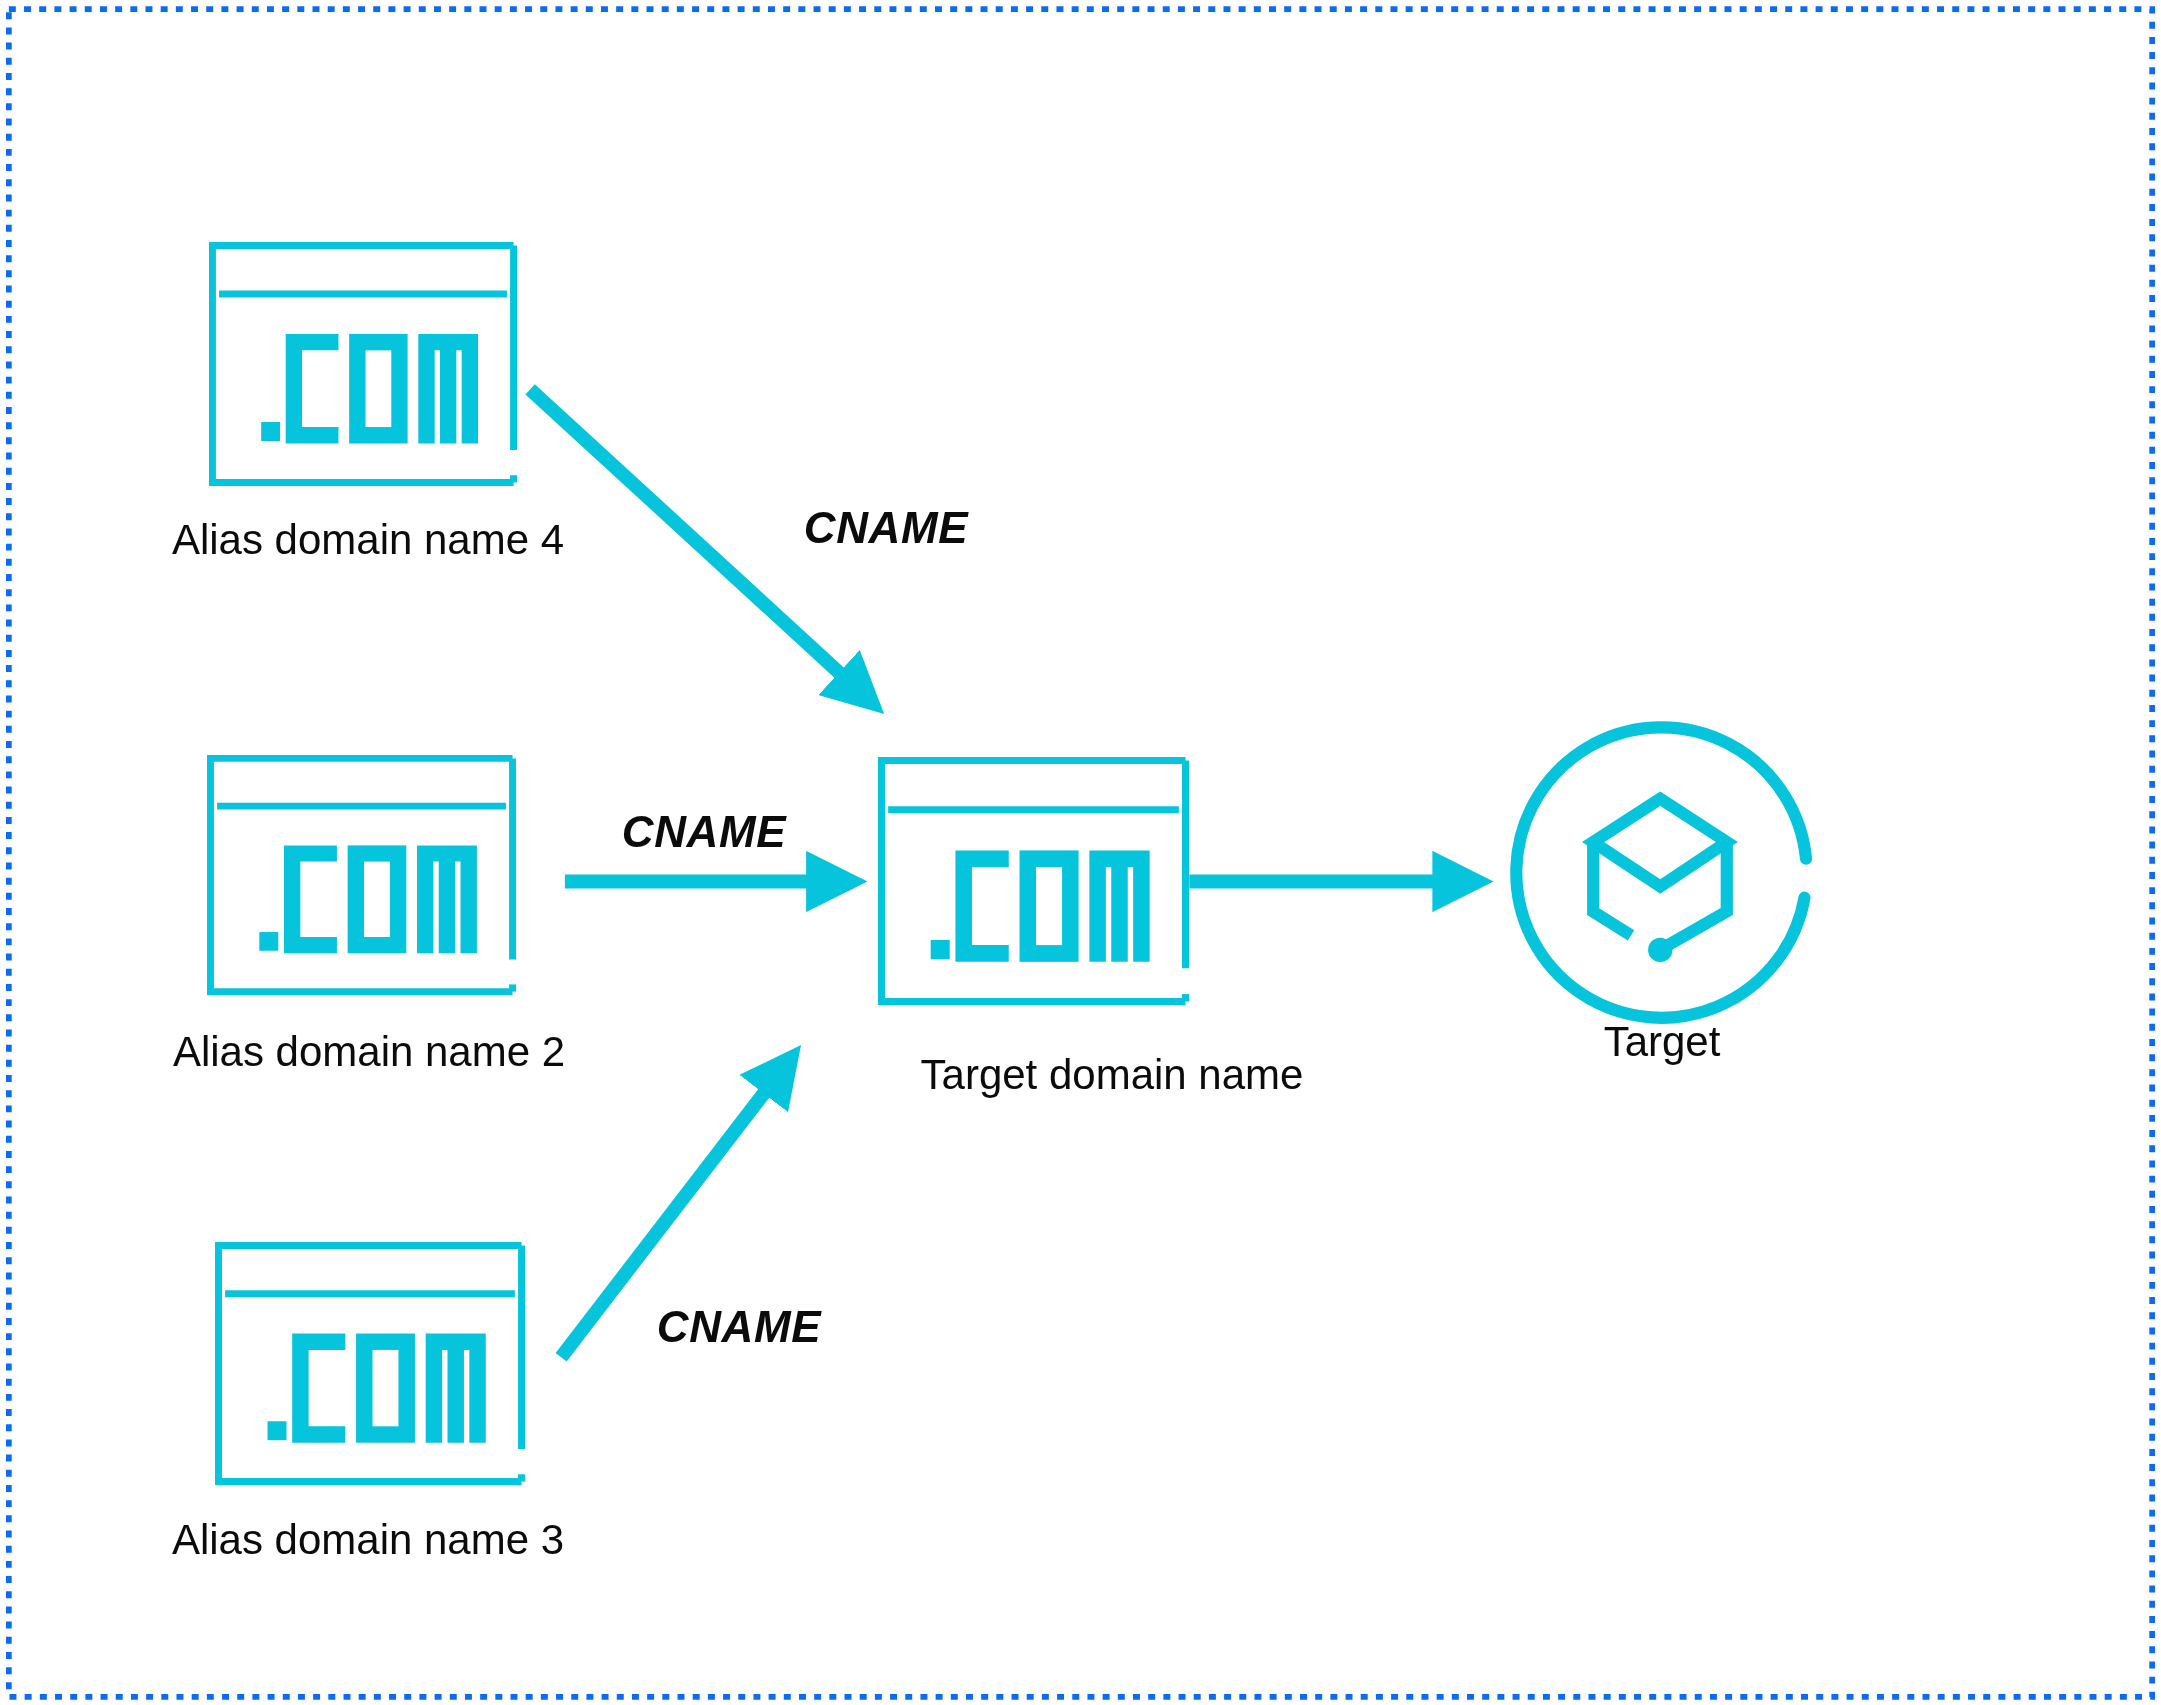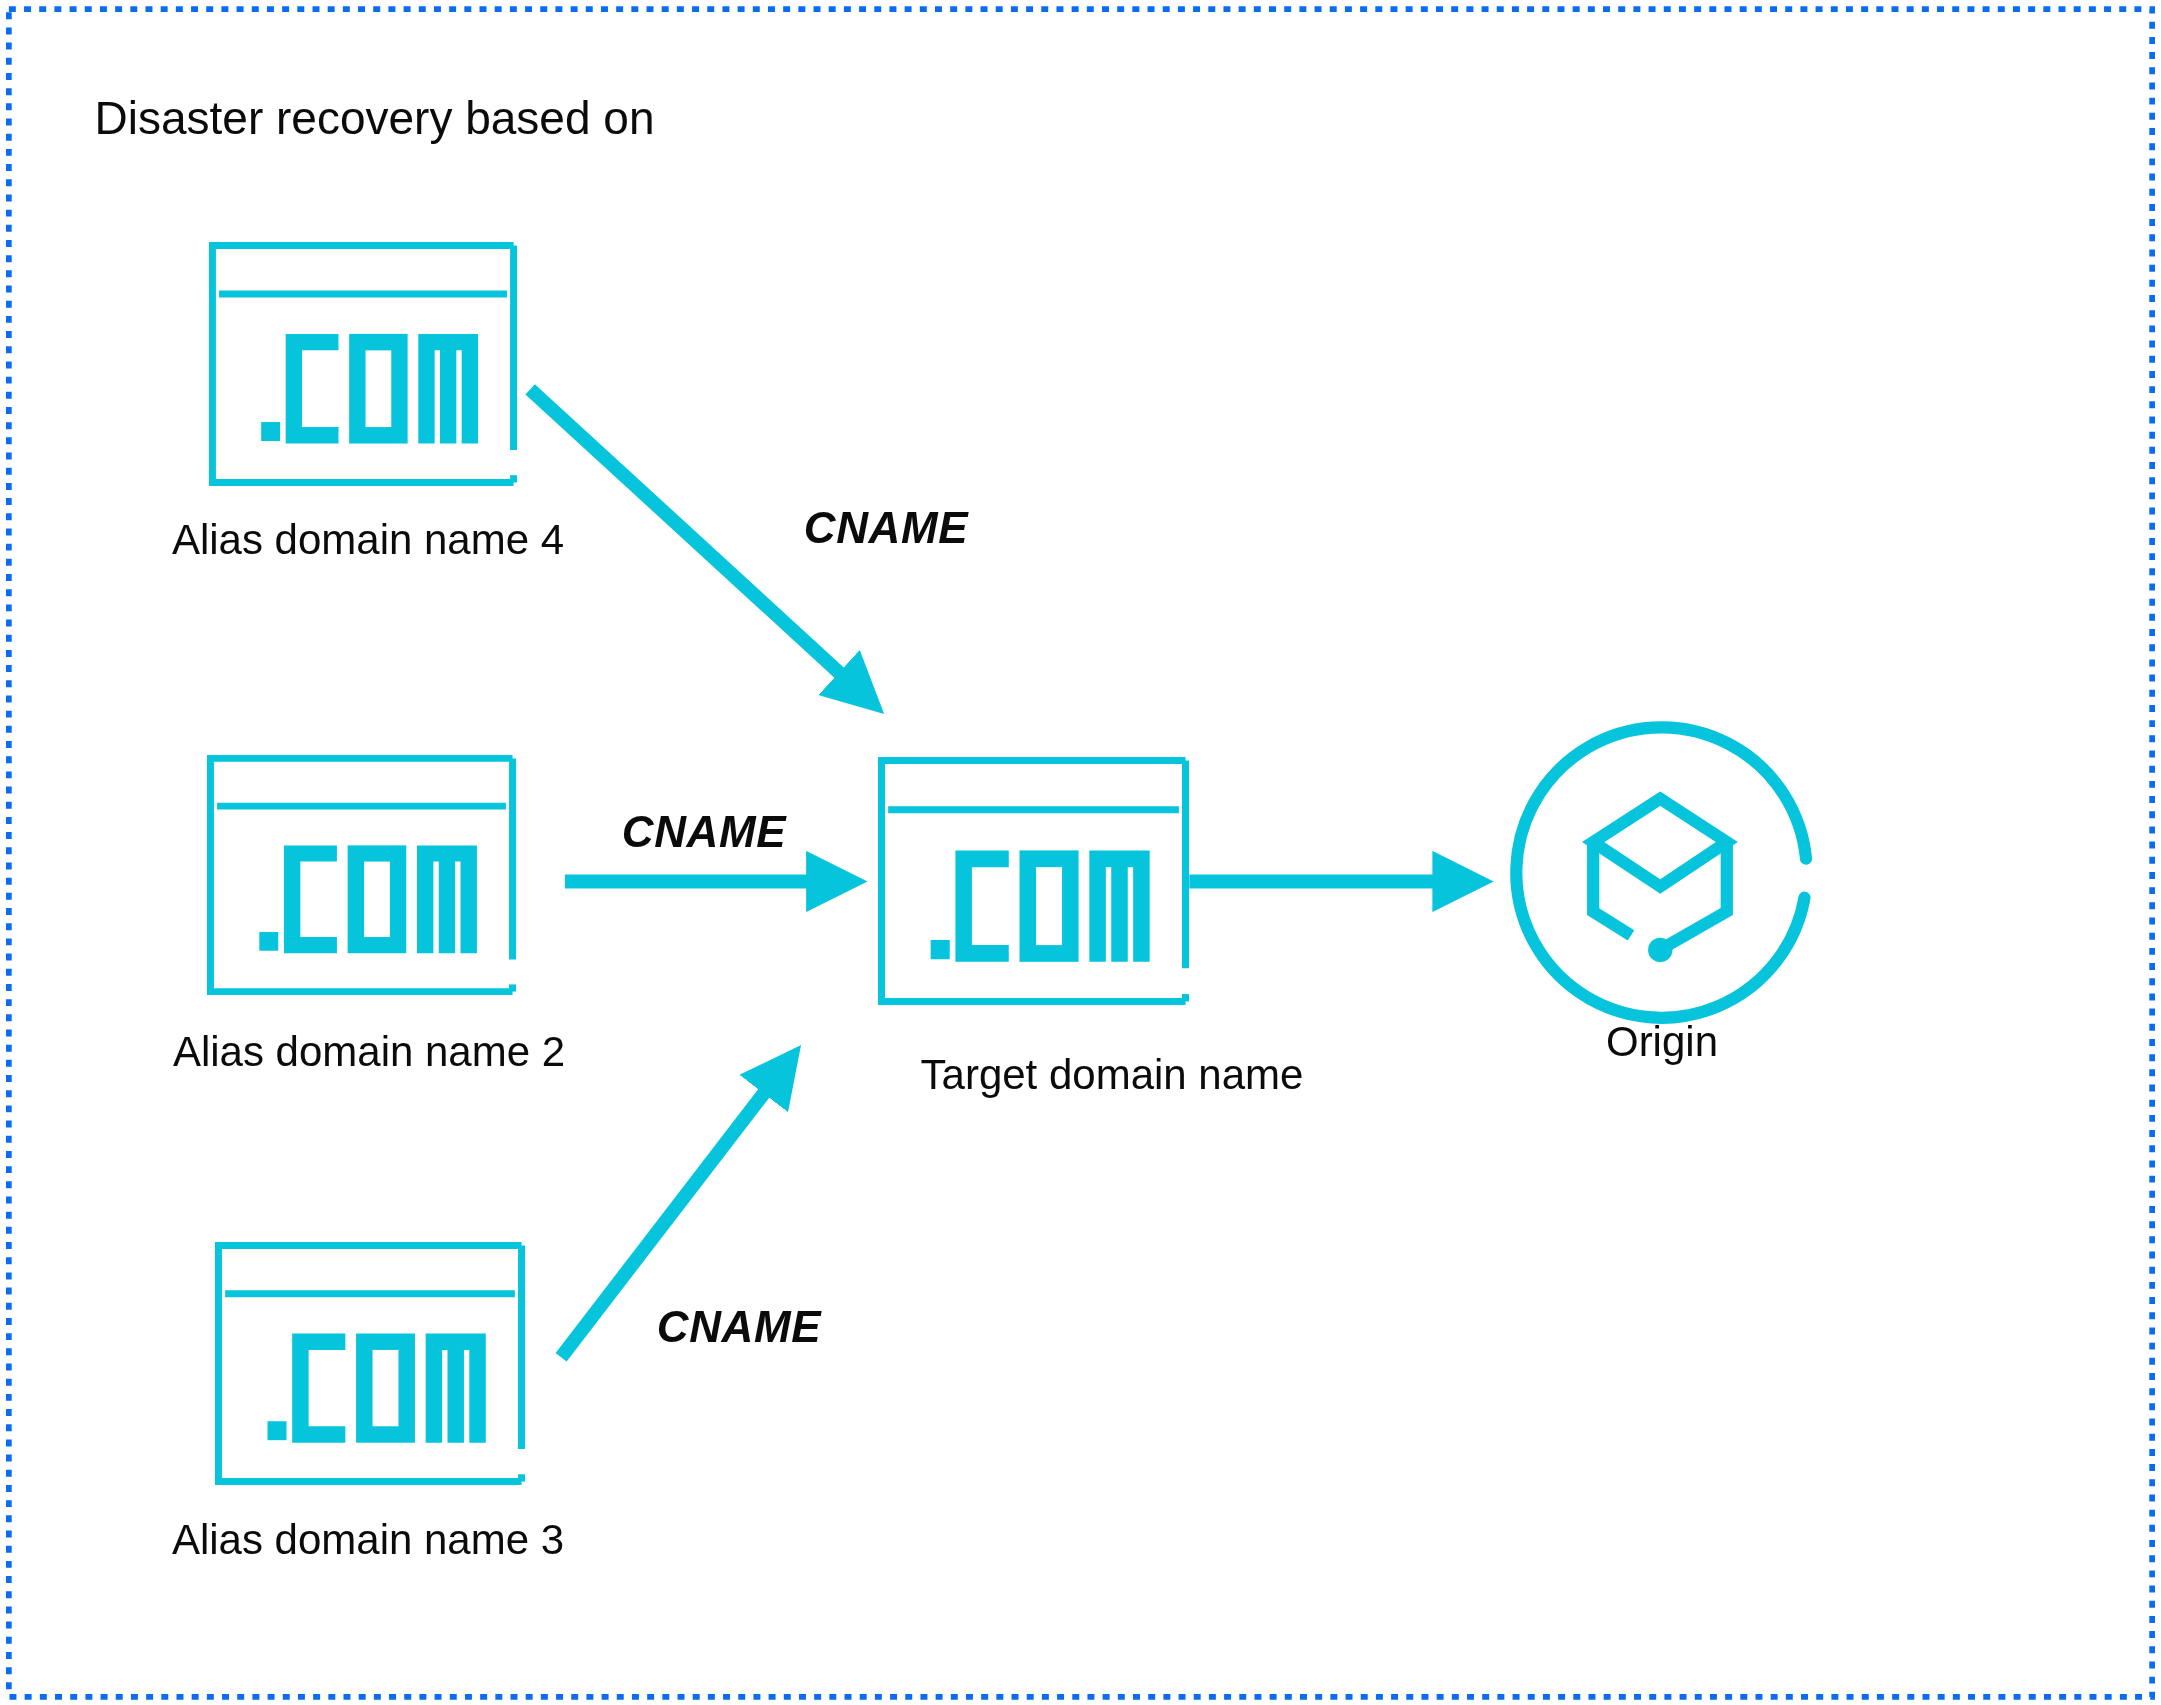--- a/index.html
+++ b/index.html
@@ -77,21 +77,20 @@
     <rect x="14" y="14" width="3388" height="2668" fill="none" stroke="#0A6CF0" stroke-width="9" stroke-dasharray="11 13"></rect>
     <g stroke="#06C4DC" stroke-width="22" fill="none">
       <line x1="838" y1="615" x2="1332" y2="1068" marker-end="url(#arrowhead)"></line>
       <line x1="893" y1="1393" x2="1282" y2="1393" marker-end="url(#arrowhead)"></line>
       <line x1="887" y1="2145" x2="1212" y2="1722" marker-end="url(#arrowhead)"></line>
       <line x1="1880" y1="1393" x2="2272" y2="1393" marker-end="url(#arrowhead)"></line>
     </g>
   </svg>
 
   <div class="title" style="left:58px; top:89px; width:633px;">
-    <div>Disaster recovery based on</div>
   </div>
 
   <svg class="abs" style="left:209px; top:242px" width="308" height="244" viewBox="0 0 490 385" preserveAspectRatio="none">
     <use href="#browser-dotcom"></use>
   </svg>
   <div class="label" style="left:115px; top:514px; width:506px;">Alias domain name 4</div>
 
   <svg class="abs" style="left:207px; top:755px" width="309" height="240" viewBox="0 0 490 385" preserveAspectRatio="none">
     <use href="#browser-dotcom"></use>
   </svg>
@@ -113,20 +112,20 @@
       <path d="M 484.4 291.3 A 238 238 0 1 1 486.9 227.2" stroke-linecap="round"></path>
 
       <path d="M 248 129 L 138 200 L 248 273 L 357 200 Z"></path>
 
       <path d="M 138 200 L 138 314 L 200 353"></path>
 
       <path d="M 357 200 L 357 314 L 254 373"></path>
     </g>
     <circle cx="248" cy="377" r="20" fill="#06C4DC"></circle>
   </svg>
-  <div class="label" style="left:1409px; top:1016px; width:506px;">Origin</div>
+  <div class="label" style="left:1409px; top:1016px; width:506px;">Target</div>
 
   <div class="edge-label" style="left:696px; top:503px; width:380px;">CNAME</div>
   <div class="edge-label" style="left:514px; top:807px; width:380px;">CNAME</div>
   <div class="edge-label" style="left:549px; top:1302px; width:380px;">CNAME</div>
 
 </div>
 
 
 </body></html>

